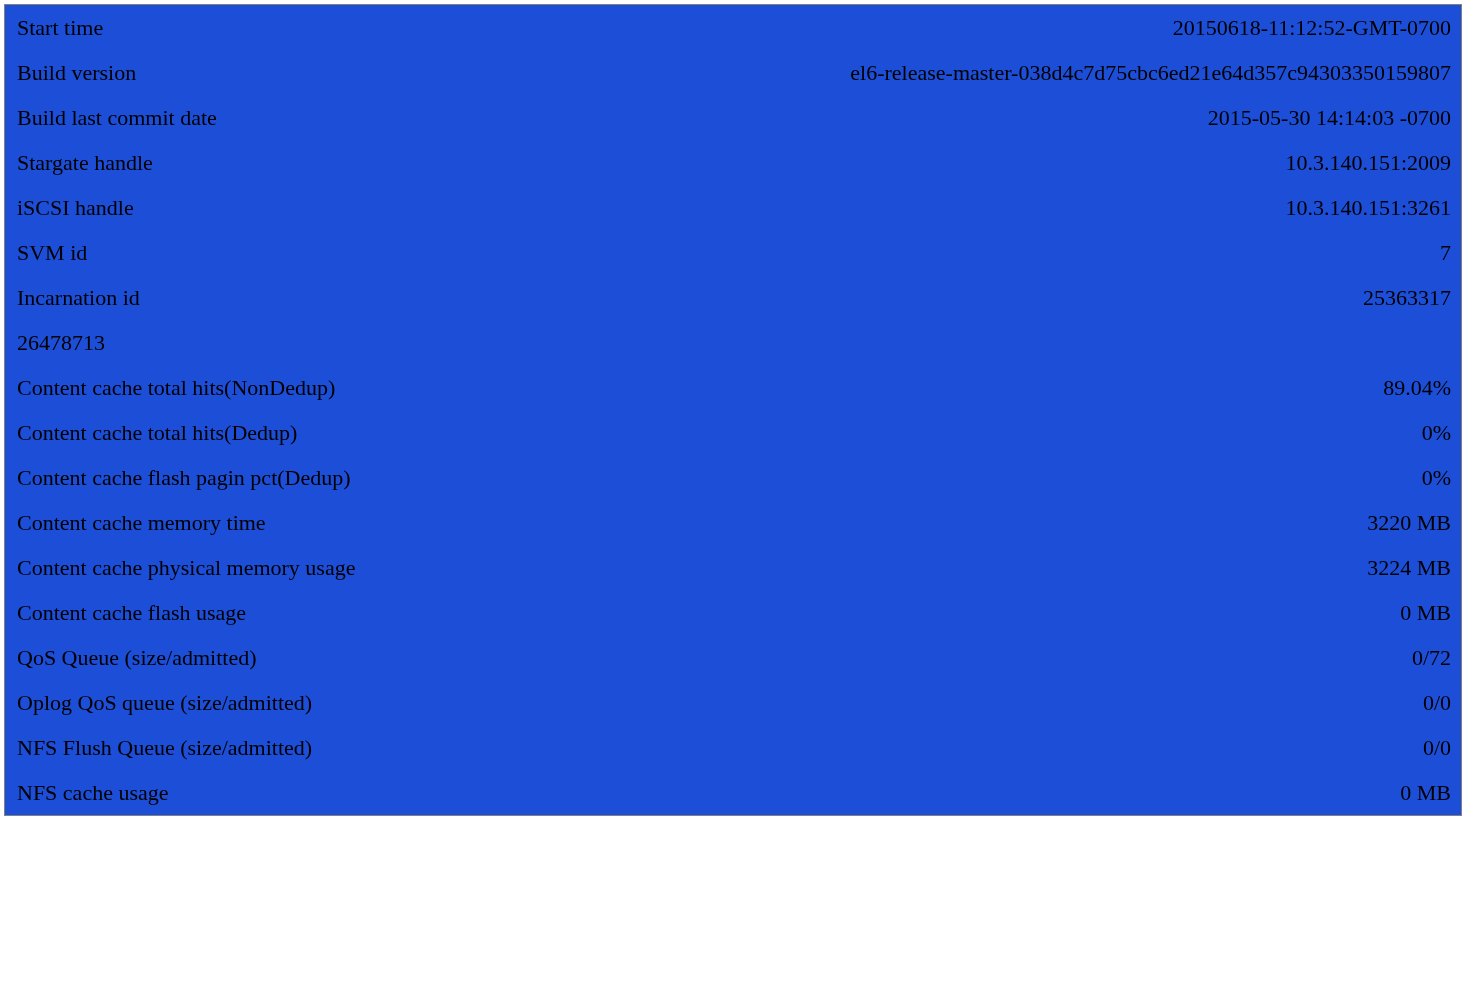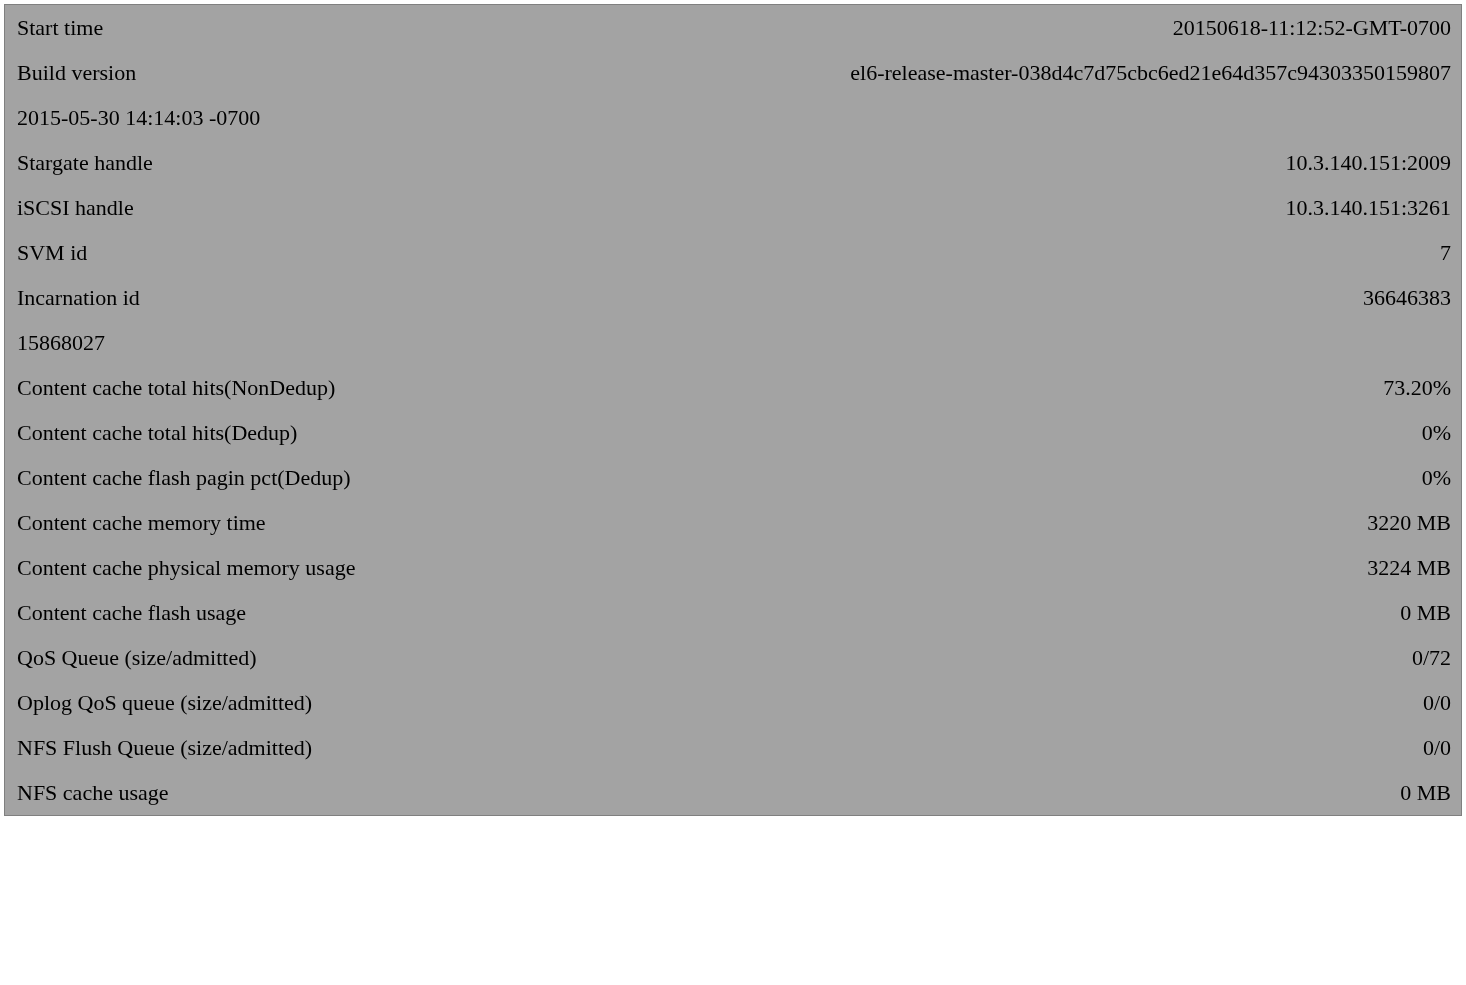--- a/index.html
+++ b/index.html
@@ -11,21 +11,21 @@
       font-family: "Times New Roman", Times, serif;
       font-size: 22px;
       color: #000000;
       background: #ffffff;
       padding: 4px;
     }
     .stats-table {
       width: 100%;
       max-width: 1458px;
       border: 1px solid #808080;
-      background: #a3a3a3;
+      background: #1d4ed8;
       border-collapse: collapse;
     }
     .stats-row {
       display: flex;
       justify-content: space-between;
       align-items: baseline;
       padding: 6px 10px 6px 12px;
       line-height: 1.5;
     }
     .stats-label {
@@ -43,44 +43,45 @@
 <div class="stats-table">
   <div class="stats-row">
     <span class="stats-label">Start time</span>
     <span class="stats-value">20150618-11:12:52-GMT-0700</span>
   </div>
   <div class="stats-row">
     <span class="stats-label">Build version</span>
     <span class="stats-value">el6-release-master-038d4c7d75cbc6ed21e64d357c94303350159807</span>
   </div>
   <div class="stats-row">
+    <span class="stats-label">Build last commit date</span>
     <span class="stats-value">2015-05-30 14:14:03 -0700</span>
   </div>
   <div class="stats-row">
     <span class="stats-label">Stargate handle</span>
     <span class="stats-value">10.3.140.151:2009</span>
   </div>
   <div class="stats-row">
     <span class="stats-label">iSCSI handle</span>
     <span class="stats-value">10.3.140.151:3261</span>
   </div>
   <div class="stats-row">
     <span class="stats-label">SVM id</span>
     <span class="stats-value">7</span>
   </div>
   <div class="stats-row">
     <span class="stats-label">Incarnation id</span>
-    <span class="stats-value">36646383</span>
+    <span class="stats-value">25363317</span>
   </div>
   <div class="stats-row">
-    <span class="stats-value">15868027</span>
+    <span class="stats-value">26478713</span>
   </div>
   <div class="stats-row">
     <span class="stats-label">Content cache total hits(NonDedup)</span>
-    <span class="stats-value">73.20%</span>
+    <span class="stats-value">89.04%</span>
   </div>
   <div class="stats-row">
     <span class="stats-label">Content cache total hits(Dedup)</span>
     <span class="stats-value">0%</span>
   </div>
   <div class="stats-row">
     <span class="stats-label">Content cache flash pagin pct(Dedup)</span>
     <span class="stats-value">0%</span>
   </div>
   <div class="stats-row">

